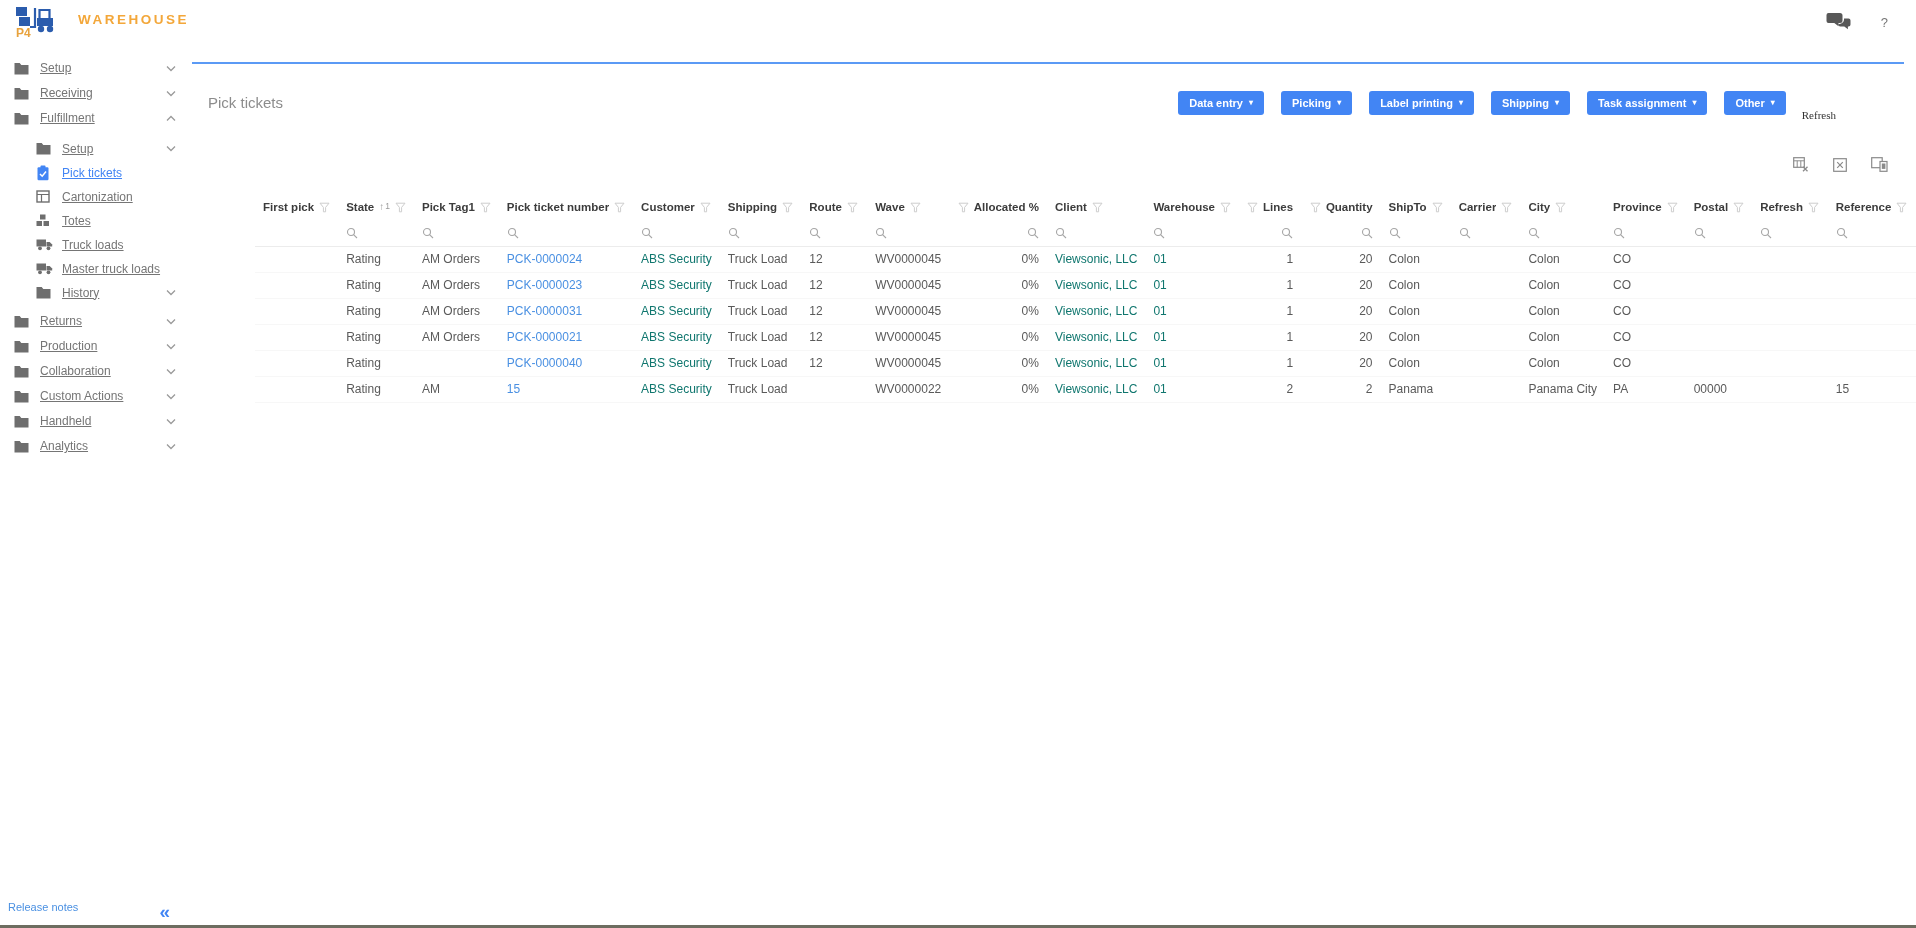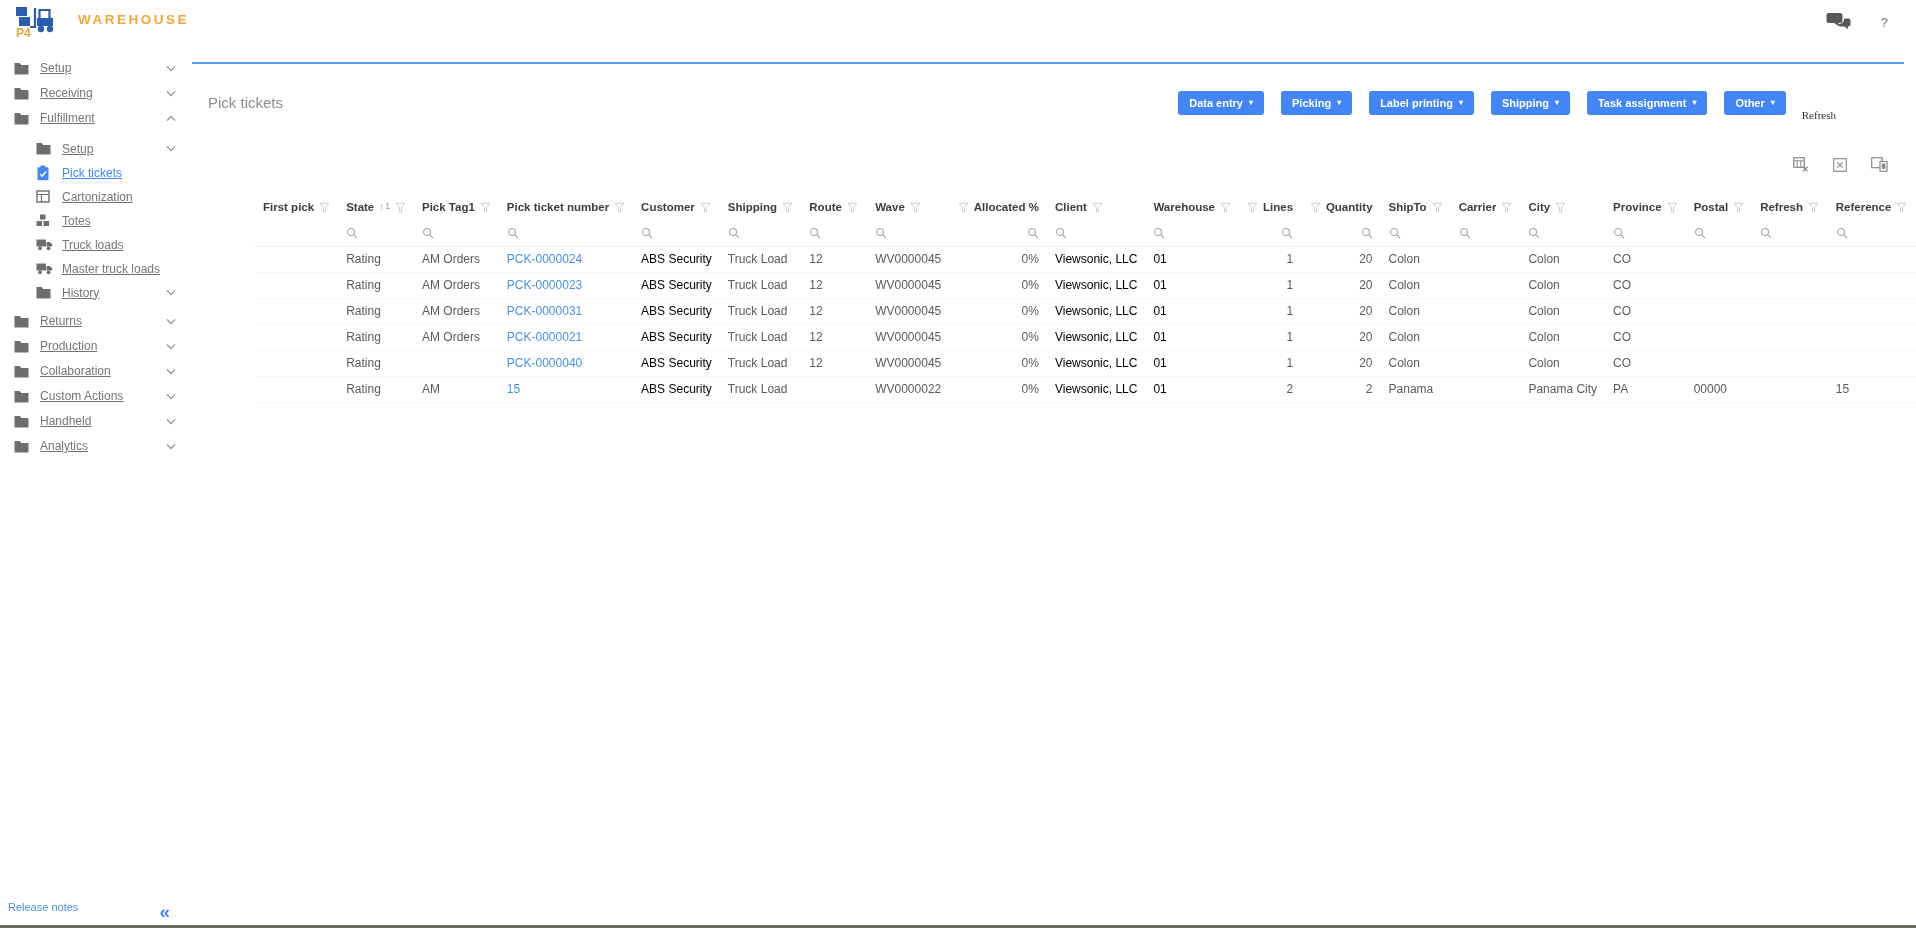--- a/index.html
+++ b/index.html
@@ -58,21 +58,21 @@
   .hcell.right { justify-content:flex-end; }
   .h-label { overflow:hidden; }
   .sort { color:#9a9a9a; font-weight:normal; font-size:10px; display:inline-flex; align-items:flex-start; line-height:1; }
   .sort-num { font-size:8.5px; margin-left:1px; }
   .fun { flex:0 0 auto; }
   td.fcell { height:26px; padding:4px 8px 2px; border-bottom:1px solid #ececec; }
   td.fcell.right { text-align:right; }
   tbody td { height:26px; padding:0 8px; font-size:12px; color:#5a5a5a; white-space:nowrap; overflow:hidden; border-bottom:1px solid #f7f7f7; }
   tbody td.right { text-align:right; }
   tbody td.link { color:#4a90e2; cursor:pointer; }
-  tbody td.link-light { color:#000000; cursor:pointer; }
+  tbody td.link-light { color:#0f766e; cursor:pointer; }
 </style>
 </head>
 <body>
 
 <div class="app">
 
   <div class="topbar">
     <div class="logo">
       <span class="logo-art">
         <svg width="54" height="28" viewBox="0 0 54 28">

